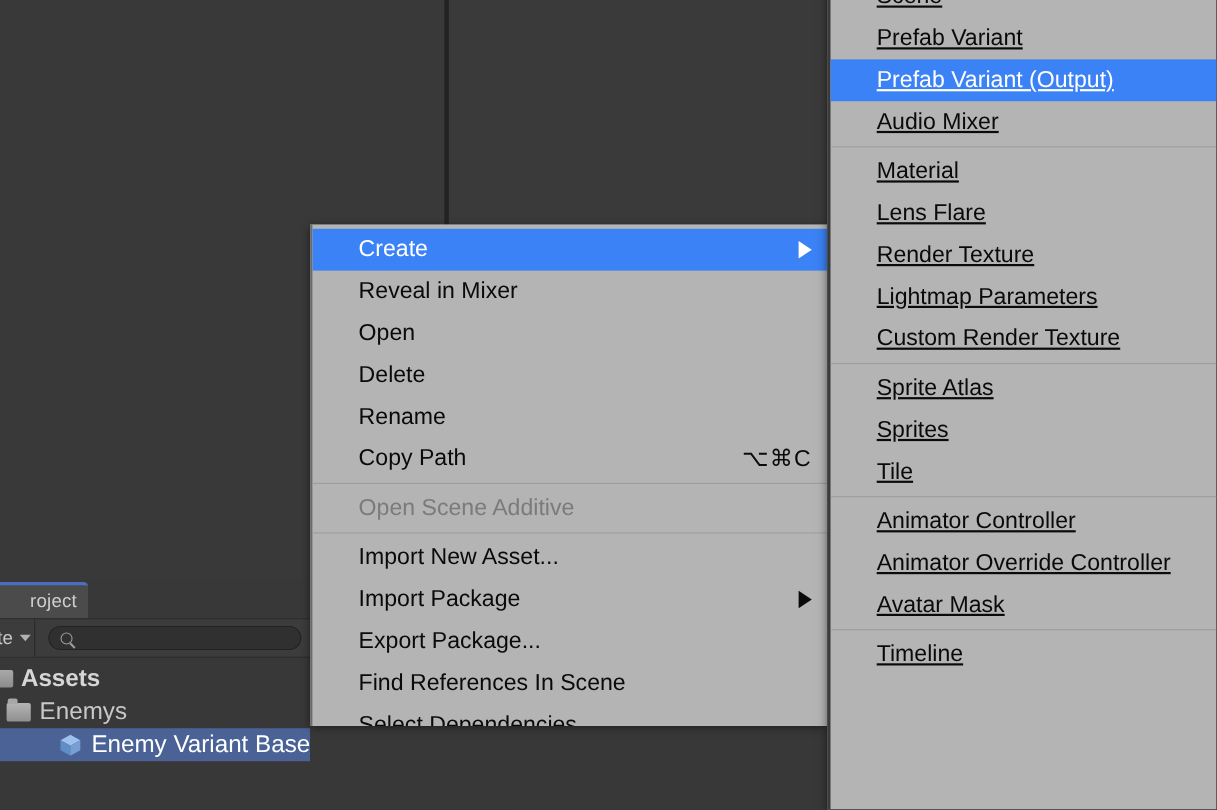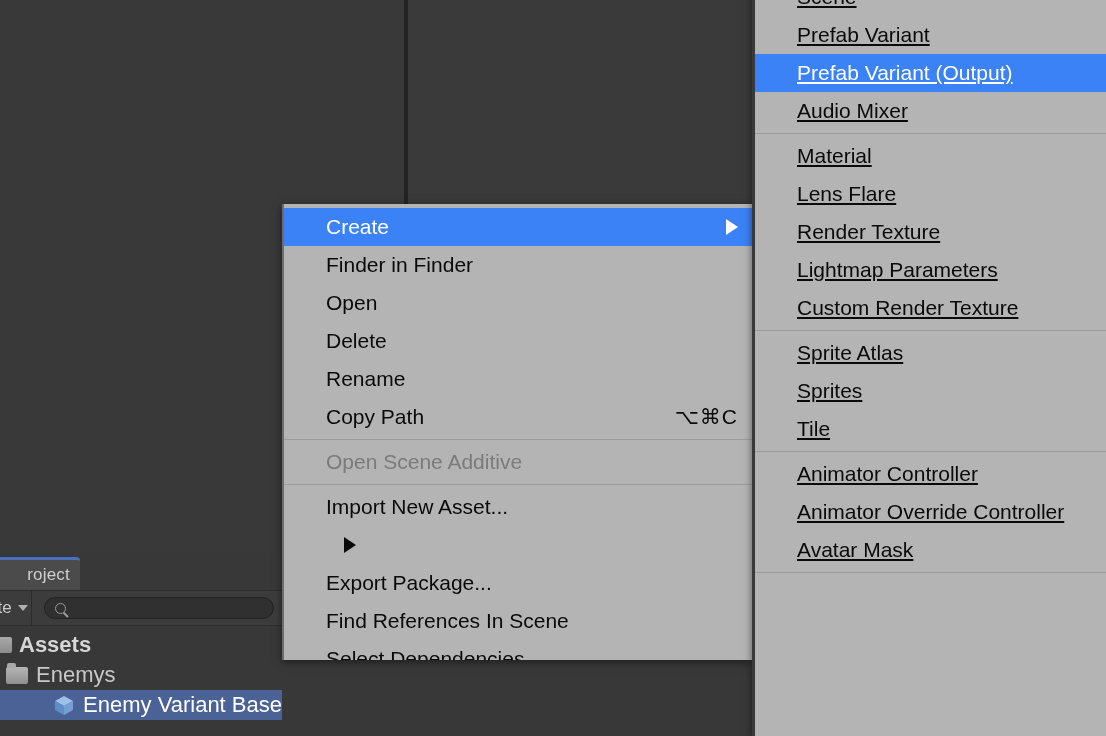--- a/index.html
+++ b/index.html
@@ -24,21 +24,21 @@
     position: absolute; left: 408px; top: 0; width: 698px; height: 553px;
     background: #3a3a3a;
   }
   .vdivider {
     position: absolute; left: 404px; top: 0; width: 4px; height: 556px;
     background: #232323;
   }
 
   
   .project-panel {
-    position: absolute; left: 0; top: 556px; width: 282px; height: 180px;
+    position: absolute; left: 0; top: 528px; width: 282px; height: 180px;
     background: #383838;
     overflow: hidden;
   }
   .project-tabbar {
     position: relative; height: 34px; background: #383838;
   }
   .project-tab {
     position: absolute; left: -16px; top: 1px;
     width: 96px; height: 33px;
     background: #4b4b4b;
@@ -242,21 +242,21 @@
   </div>
 
   <div class="menu main">
     <div class="menu-pad-top"></div>
     <div id="main-menu-body">
         <div class="menu-item highlight">
           <span class="menu-label">Create</span>
           <span class="submenu-arrow"></span>
         </div>
         <div class="menu-item">
-          <span class="menu-label">Finder in Finder</span>
+          <span class="menu-label">Reveal in Mixer</span>
         </div>
         <div class="menu-item">
           <span class="menu-label">Open</span>
         </div>
         <div class="menu-item">
           <span class="menu-label">Delete</span>
         </div>
         <div class="menu-item">
           <span class="menu-label">Rename</span>
         </div>
@@ -266,20 +266,21 @@
         </div>
         <div class="menu-sep"></div>
         <div class="menu-item disabled">
           <span class="menu-label">Open Scene Additive</span>
         </div>
         <div class="menu-sep"></div>
         <div class="menu-item">
           <span class="menu-label">Import New Asset...</span>
         </div>
         <div class="menu-item">
+          <span class="menu-label">Import Package</span>
           <span class="submenu-arrow"></span>
         </div>
         <div class="menu-item">
           <span class="menu-label">Export Package...</span>
         </div>
         <div class="menu-item">
           <span class="menu-label">Find References In Scene</span>
         </div>
         <div class="menu-item">
           <span class="menu-label">Select Dependencies</span>
@@ -332,16 +333,19 @@
         <div class="menu-item">
           <span class="menu-label">Animator Controller</span>
         </div>
         <div class="menu-item">
           <span class="menu-label">Animator Override Controller</span>
         </div>
         <div class="menu-item">
           <span class="menu-label">Avatar Mask</span>
         </div>
         <div class="menu-sep"></div>
+        <div class="menu-item">
+          <span class="menu-label">Timeline</span>
+        </div>
       </div>
   </div>
 
 </div>
 
 </body></html>

